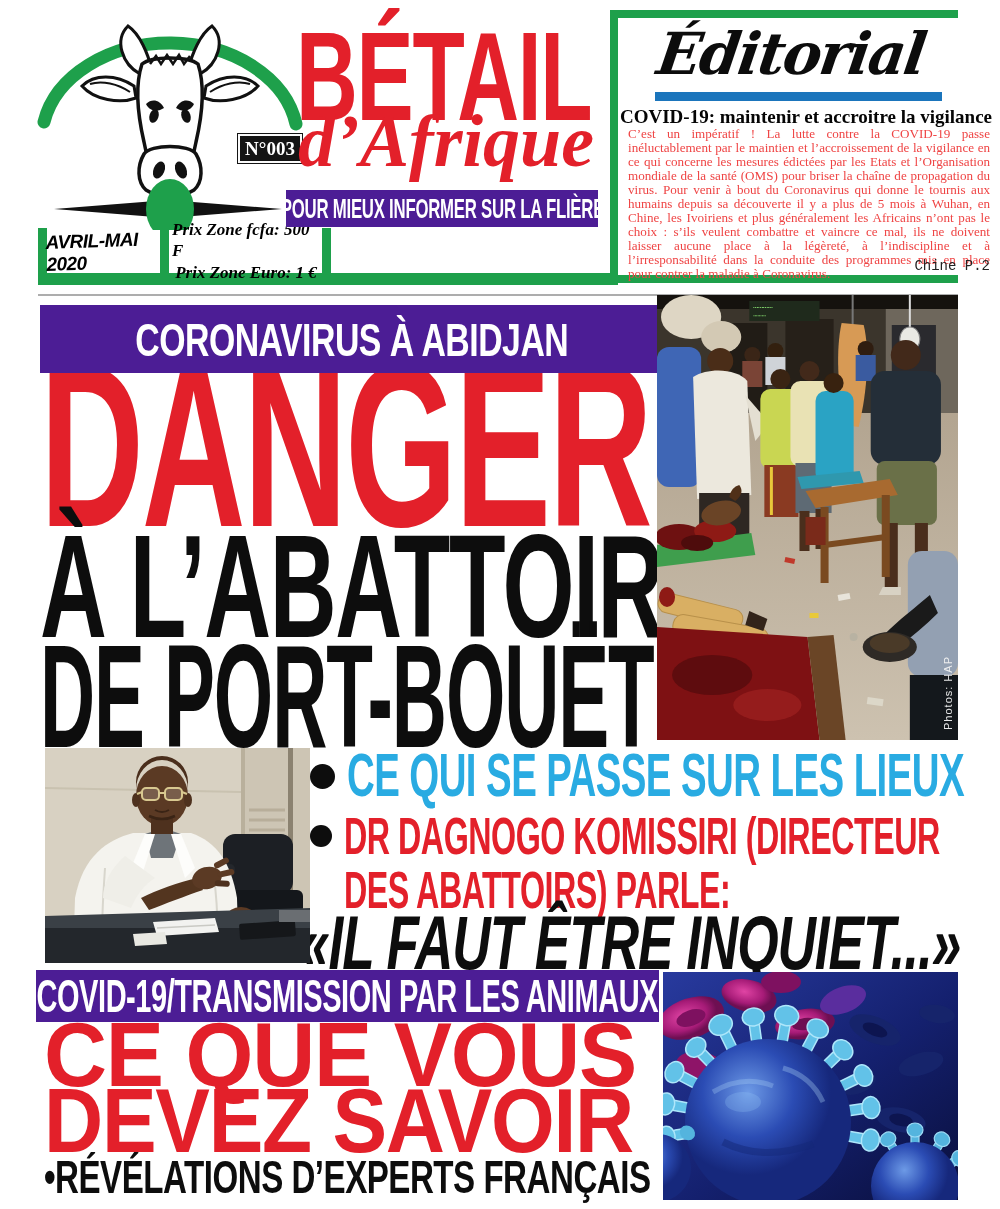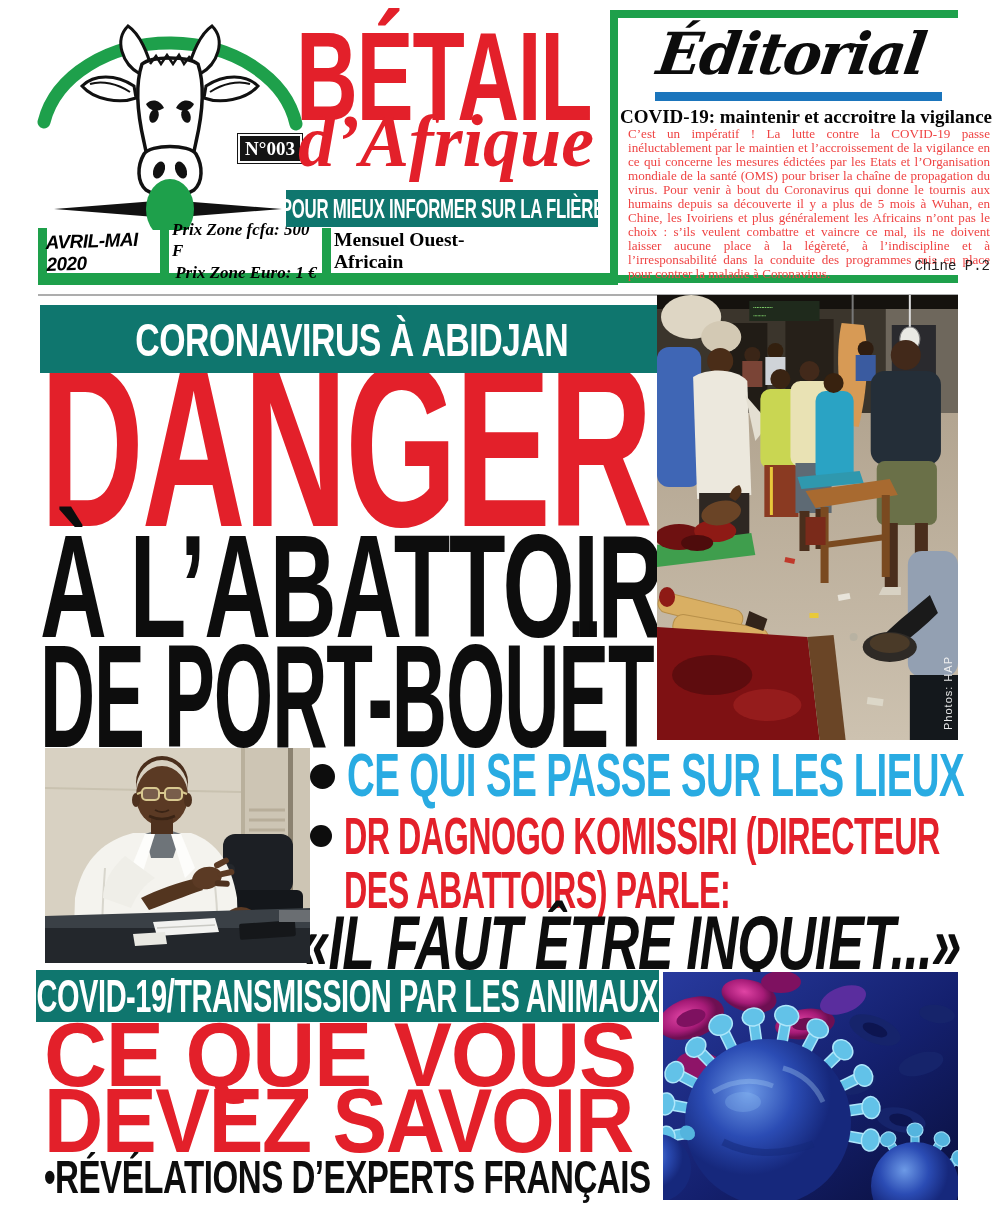--- a/index.html
+++ b/index.html
@@ -10,21 +10,21 @@
     --ink:#101010;
   }
   *{margin:0;padding:0;box-sizing:border-box;}
   body{background:#888;font-family:"Liberation Sans","DejaVu Sans",sans-serif;}
   #page{position:relative;width:1000px;height:1209px;background:#fff;margin:0 auto;overflow:hidden;}
   .abs{position:absolute;}
   .cond{display:inline-block;transform:scaleX(var(--sx,1));transform-origin:0 50%;
         white-space:nowrap;line-height:1;font-weight:700;
         font-family:"Liberation Sans","DejaVu Sans",sans-serif;letter-spacing:-0.015em;}
   .ccenter{transform-origin:50% 50%;}
-  .kbar{position:absolute;background:#0f766e;display:flex;align-items:center;justify-content:center;z-index:1;}
+  .kbar{position:absolute;background:#4c1d95;display:flex;align-items:center;justify-content:center;z-index:1;}
   .photo{position:absolute;overflow:hidden;z-index:2;}
   .photo svg{display:block;width:100%;height:100%;}
   .dot{display:inline-block;background:#0d0d0d;border-radius:50%;flex:none;}
   .hl-row{position:absolute;display:flex;align-items:flex-start;gap:12px;}
   .serif{font-family:"Liberation Serif","DejaVu Serif",serif;}
   .mono{font-family:"Liberation Mono","DejaVu Sans Mono",monospace;}
   .greenbit{position:absolute;background:var(--green);}
   
   #brand1{left:296px;top:14px;font-size:126px;--sx:.68;color:var(--red);}
   #brand2{left:298px;top:104px;font-size:74px;color:var(--red);font-weight:700;font-style:italic;line-height:1;white-space:nowrap;}
@@ -108,21 +108,20 @@
   <div class="greenbit" style="left:38px;top:228px;width:9px;height:57px;"></div>
   <div class="greenbit" style="left:38px;top:273px;width:580px;height:12px;"></div>
   <div class="greenbit" style="left:160px;top:228px;width:9px;height:46px;"></div>
   <div class="greenbit" style="left:322px;top:228px;width:9px;height:46px;"></div>
 
   <div class="abs" id="date-cell">AVRIL-MAI 2020</div>
   <div class="abs" id="price-cell">
     <span>Prix Zone fcfa: 500 F</span>
     <span>Prix Zone Euro: 1 €</span>
   </div>
-  <div class="abs" id="period-cell">Mensuel Ouest-Africain</div>
 
   <div class="abs" style="left:38px;top:294px;width:920px;height:2px;background:#adadad;"></div>
 
   <div class="greenbit" style="left:610px;top:10px;width:348px;height:8px;"></div>
   <div class="greenbit" style="left:610px;top:10px;width:8px;height:273px;"></div>
   <div class="greenbit" style="left:610px;top:275px;width:348px;height:8px;"></div>
 
   <div class="abs" id="ed-script">Éditorial</div>
   <div class="abs" id="ed-bluebar"></div>
   <div class="abs" id="ed-headline">COVID-19: maintenir et accroitre la vigilance</div>

